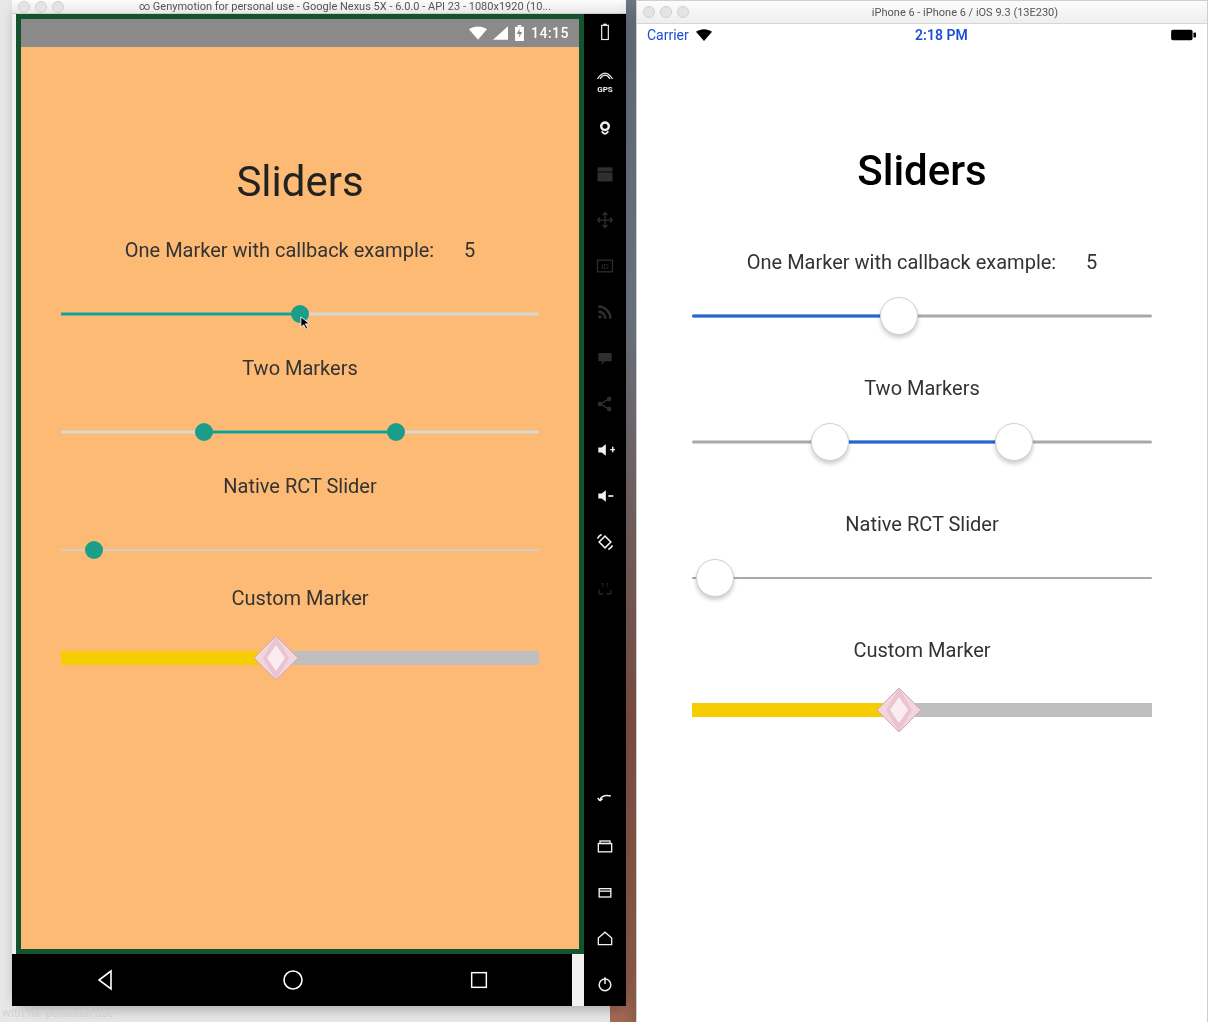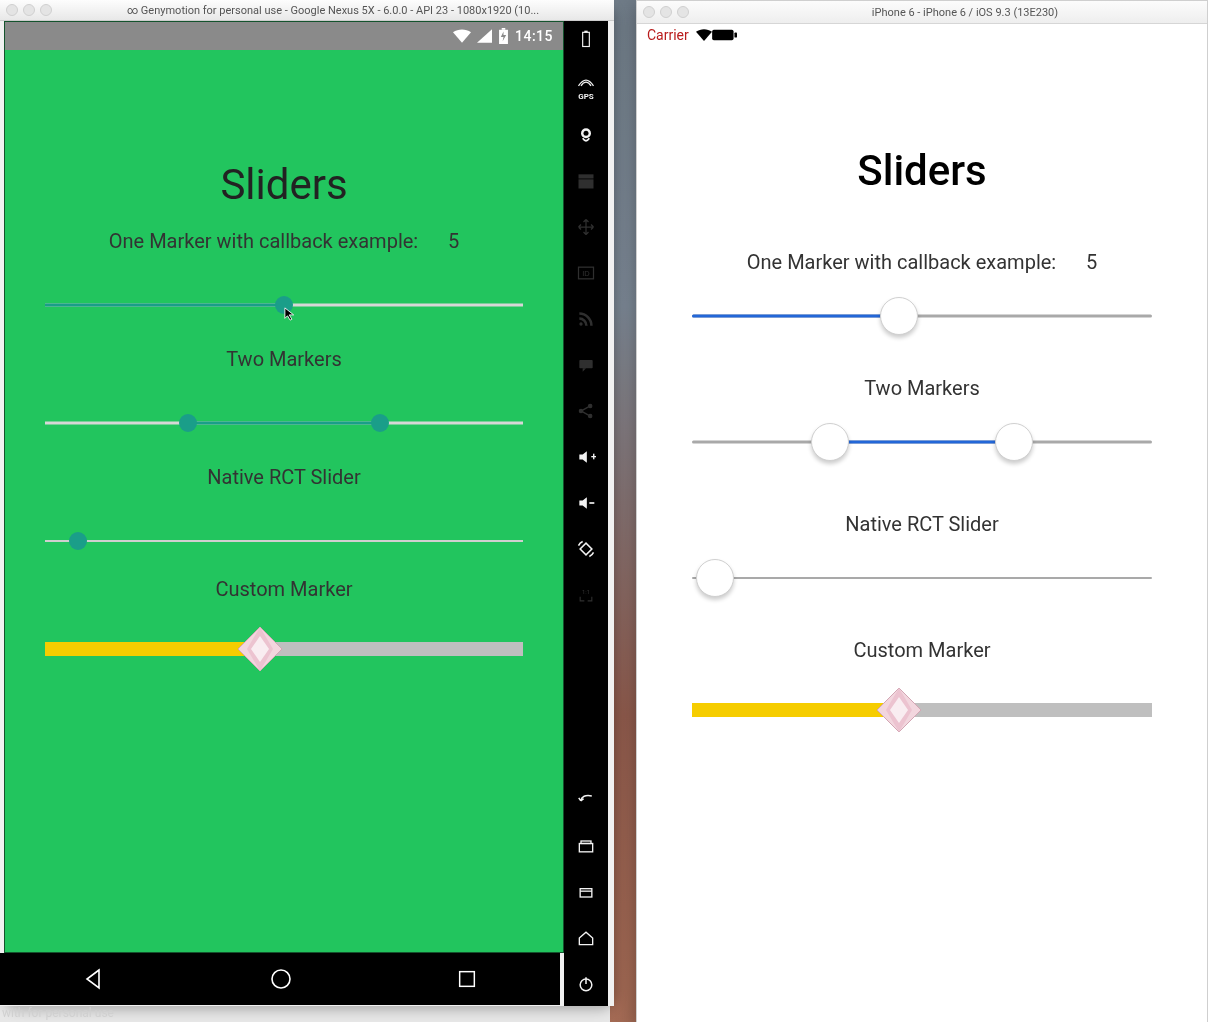--- a/index.html
+++ b/index.html
@@ -21,21 +21,21 @@
   
   .desktop-bg {
     position: absolute;
     left: 610px; top: 0; right: 0; bottom: 0;
     background: linear-gradient(to bottom,
       #6f7b87 0%, #7a8693 30%, #8e5a4c 70%, #a36a54 100%);
   }
   
   .geny-window {
     position: absolute;
-    left: 0; top: 0;
+    left: 12px; top: 0;
     width: 614px;
     height: 1006px;
     background: #f6f6f6;
     box-shadow: 2px 4px 12px rgba(0,0,0,0.25);
     display: flex;
     flex-direction: column;
     border-radius: 17px;
   }
   .mac-titlebar {
     height: 20px;
@@ -65,24 +65,24 @@
   }
   .geny-body {
     flex: 1;
     display: flex;
     background: #f1f1f1;
   }
   .android-screen {
     width: 558px;
     height: 930px;
     margin: 0 0 0 4px;
-    background: #22c55e;
+    background: #fdba74;
     display: flex;
     flex-direction: column;
-    border: 1px solid #14532d;
+    border: 5px solid #14532d;
     position: relative;
   }
   .android-statusbar {
     height: 28px;
     background: #8a8a8a;
     color: #fff;
     display: flex;
     align-items: center;
     justify-content: flex-end;
     padding: 0 10px;
@@ -95,21 +95,21 @@
     flex: 1;
     padding: 0 40px;
     color: #333;
     font-size: 20px;
     text-align: center;
   }
   .big-title {
     font-size: 42px;
     font-weight: 400;
     margin-top: 110px;
-    margin-bottom: 20px;
+    margin-bottom: 32px;
     color: #222;
   }
   .label-row {
     font-size: 20px;
     color: #333;
     margin-top: 18px;
   }
   .slider-track {
     position: relative;
     height: 24px;
@@ -189,21 +189,21 @@
     padding: 0 6px;
     gap: 40px;
   }
   .ios-titlebar .title { flex: 1; text-align: center; }
   .ios-statusbar {
     height: 22px;
     background: #fff;
     display: flex;
     align-items: center;
     font-size: 14px;
-    color: #b91c1c;
+    color: #1d4ed8;
     padding: 0 10px;
   }
   .ios-statusbar .center { flex:1; text-align:center; font-weight:600; }
   .ios-content {
     flex: 1;
     padding: 0 55px;
     text-align: center;
     color: #000;
     font-size: 20px;
   }
@@ -480,20 +480,21 @@
       </div>
       <div class="title">iPhone 6 - iPhone 6 / iOS 9.3 (13E230)</div>
     </div>
 
     <div class="ios-statusbar">
       <span>Carrier</span>
       &nbsp;&nbsp;
       <svg width="16" height="12" viewBox="0 0 24 18">
           <path d="M12 18 L24 4 C17 -1 7 -1 0 4 Z" fill="#000"></path>
         </svg>
+      <span class="center">2:18 PM</span>
       <svg width="26" height="12" viewBox="0 0 30 14">
           <rect x="0" y="1" width="25" height="12" rx="2" fill="#000"></rect>
           <rect x="26" y="4" width="3" height="6" rx="1" fill="#000"></rect>
         </svg>
     </div>
 
     <div class="ios-content">
       <div class="big-title">Sliders</div>
 
       <div class="label-row" style="margin-top:55px">

